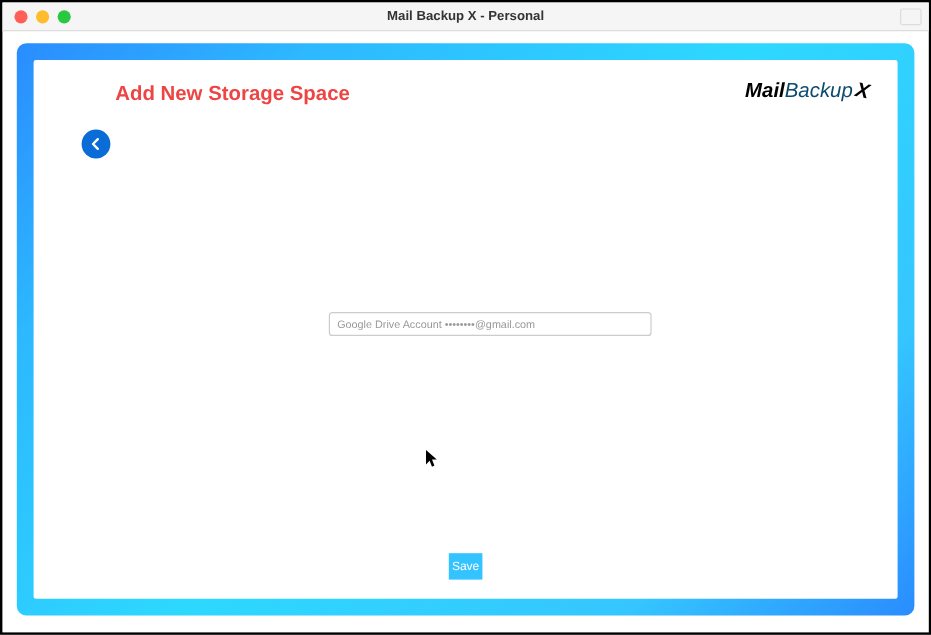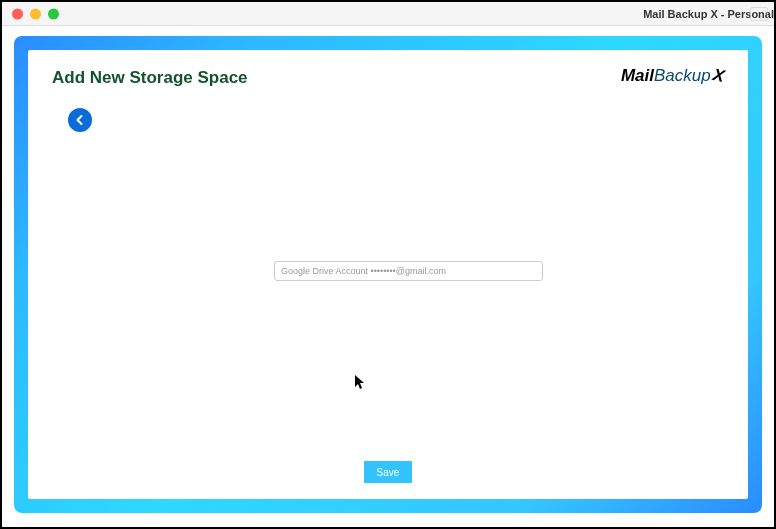--- a/index.html
+++ b/index.html
@@ -32,21 +32,21 @@
     .tl-dot {
       width: 11px;
       height: 11px;
       border-radius: 50%;
     }
     .tl-close { background: #ff5f57; }
     .tl-min { background: #ffbd2e; }
     .tl-max { background: #28c940; }
     .title-text {
       flex: 1;
-      text-align: right;
+      text-align: center;
       font-size: 11px;
       color: #333;
       font-weight: 600;
     }
     .title-right-icon {
       position: absolute;
       right: 6px;
       top: 50%;
       transform: translateY(-50%);
       width: 18px;
@@ -78,21 +78,22 @@
       height: 100%;
       background: #fff;
       border-radius: 2px;
       position: relative;
       padding: 18px 24px;
     }
 
     .page-title {
       font-size: 17px;
       font-weight: 700;
-      color: #14532d;
+      color: #ef4444;
+      margin-left: 44px;
     }
 
     .logo {
       position: absolute;
       top: 16px;
       right: 24px;
       font-size: 17px;
       font-weight: 700;
       color: #000;
       font-style: italic;
@@ -153,21 +154,21 @@
       left: 327px;
       top: 325px;
       pointer-events: none;
     }
 
     .save-btn {
       position: absolute;
       bottom: 16px;
       left: 50%;
       transform: translateX(-50%);
-      width: 48px;
+      width: 28px;
       height: 22px;
       background: #33c3ff;
       border: none;
       color: #fff;
       font-size: 10px;
       font-weight: 400;
       cursor: pointer;
       display: flex;
       align-items: center;
       justify-content: center;

